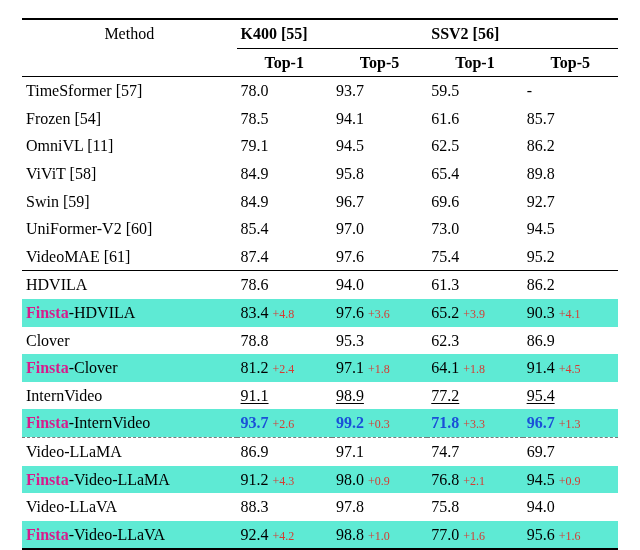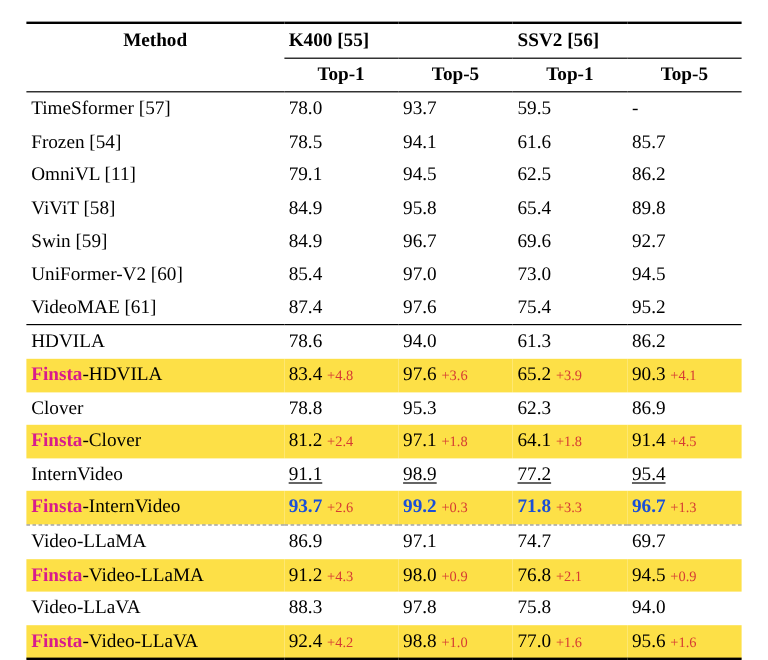--- a/index.html
+++ b/index.html
@@ -12,24 +12,24 @@
     padding:18px 22px 22px 22px;
     box-sizing:border-box;
   }
   table{border-collapse:collapse;width:100%;table-layout:fixed;}
   th,td{padding:3px 4px;text-align:left;vertical-align:baseline;line-height:1.35;}
   col.method{width:36%;}
   col.val{width:16%;}
   .rule-top{border-top:2px solid #000;}
   .rule-mid{border-top:1px solid #000;}
   .rule-bot{border-bottom:2px solid #000;}
-  .hdr-method{font-weight:700;text-align:center;}
+  .hdr-method{font-weight:400;text-align:center;}
   .hdr-ds{font-weight:700;text-align:left;}
   .hdr-sub{font-weight:700;text-align:center;}
-  .hl{background:#fde047;}
+  .hl{background:#5eead4;}
   .dash td{
     border-top:1px dashed #7a7a7a;
   }
   .finsta{color:#d81b8c;font-weight:700;}
   .delta{color:#d63b33;font-size:12px;padding-left:4px;}
   .best{color:#1a4fd8;font-weight:700;}
   .ul{text-decoration:underline;text-underline-offset:2px;}
   td.val{white-space:nowrap;}
 </style>
 </head>

